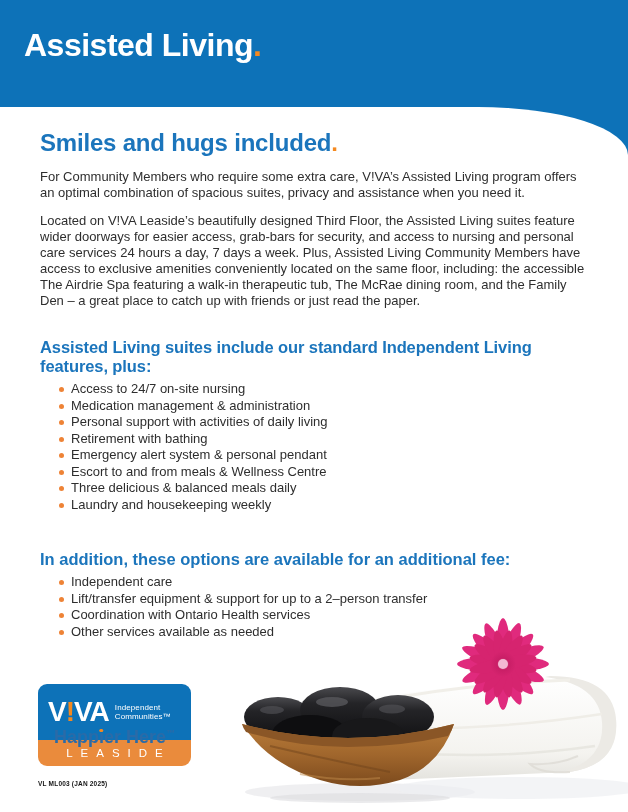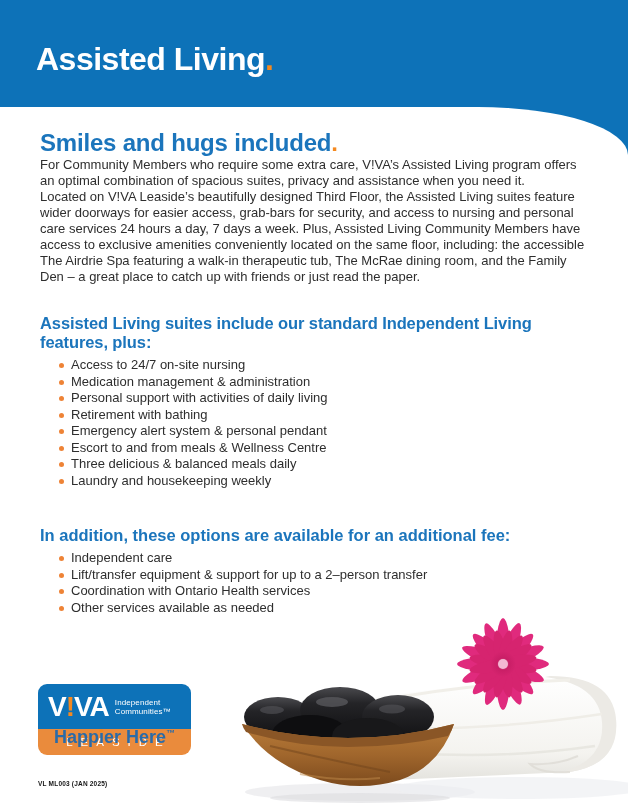--- a/index.html
+++ b/index.html
@@ -8,56 +8,56 @@
   .page {
     position:relative; width:628px; height:812px; margin:0 auto;
     background:#ffffff; overflow:hidden;
   }
   
   .blue-band {
     position:absolute; top:0; left:0; width:628px; height:175px;
     background:#0d72b8;
   }
   .header-title {
-    position:absolute; left:36px; top:27px;
-    color:#ffffff; font-size:32px; font-weight:600; letter-spacing:-0.5px;margin-top:14px;
+    position:absolute; left:24px; top:27px;
+    color:#ffffff; font-size:32px; font-weight:600; letter-spacing:-0.5px;
   }
   .header-title .dot { color:#f5891f; }
   
   .sheet {
     position:absolute; top:107px; left:0; width:628px; height:705px;
     background:#ffffff; border-top-right-radius:150px 48px;
   }
   .content { position:absolute; left:40px; top:107px; width:552px; }
   .h-blue { color:#1b75bc; }
   .h1 {
     margin-top:22px; font-size:24px; font-weight:600; letter-spacing:-0.2px;
   }
   .h1 .dot { color:#f5891f; }
   .para {
-    font-size:13px; line-height:16px; color:#2e2e2e;
+    margin-top:12px; font-size:13px; line-height:16px; color:#2e2e2e;
     max-width:556px;
   }
   .h2 {
     margin-top:29px; font-size:16.5px; font-weight:600; letter-spacing:-0.1px;
   }
   .bullets { list-style:none; margin-top:5px; padding-left:19px; }
   .bullets li {
     position:relative; padding-left:12px;
     font-size:13px; line-height:16.5px; color:#2e2e2e;
   }
   .bullets li::before {
     content:""; position:absolute; left:0; top:6px;
     width:5px; height:5px; border-radius:50%; background:#ee8336;
   }
   .h3 { margin-top:37px; font-size:16.5px; font-weight:600; }
   
   .logo { position:absolute; left:38px; top:684px; width:153px; }
   .logo-top {
-    position:relative; height:45px; background:#0d72b8;
+    position:relative; height:56px; background:#0d72b8;
     border-radius:9px 9px 0 0;
     display:flex; align-items:center; padding-left:10px;
   }
   .viva-word {
     color:#ffffff; font-size:28px; font-weight:700; letter-spacing:-1px;
     line-height:1;
   }
   .viva-word .excl { color:#f5891f; }
   .logo-tagline {
     margin-left:6px; color:#ffffff; font-size:8px; line-height:9px;

